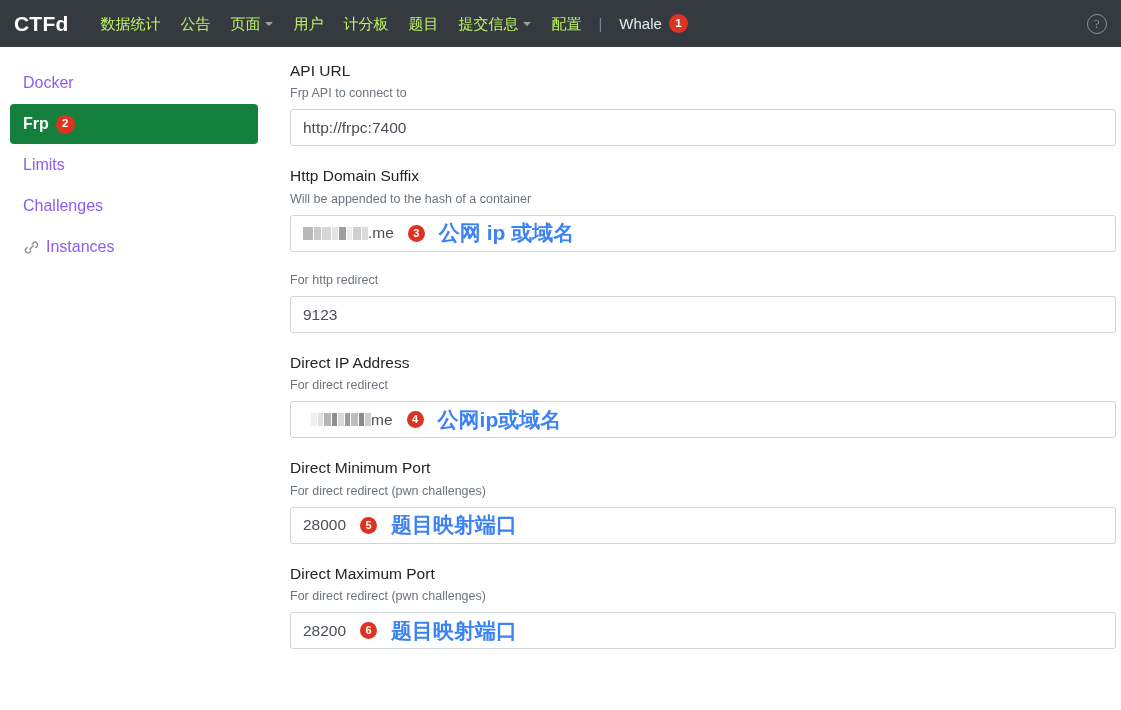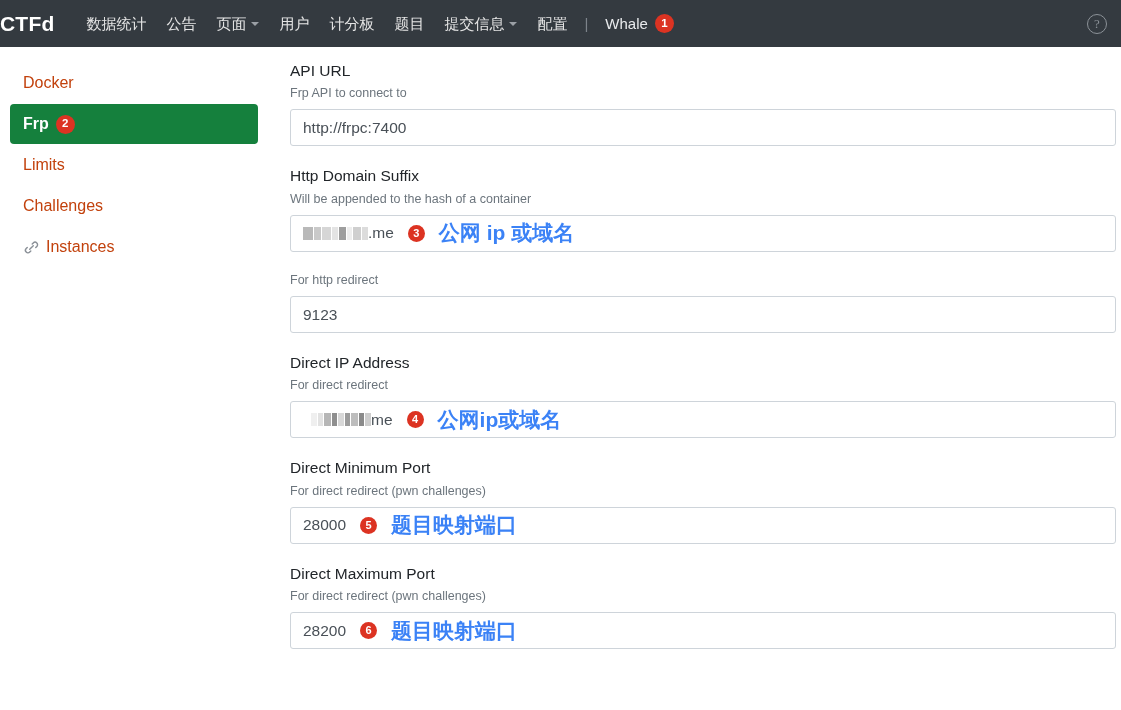--- a/index.html
+++ b/index.html
@@ -10,35 +10,35 @@
     font-family: "Liberation Sans", sans-serif;
     overflow: hidden;
   }
 
   
   .navbar {
     height: 47px;
     background: #343a40;
     display: flex;
     align-items: center;
-    padding: 0 16px 0 0;
+    padding: 0 16px 0 14px;
     position: relative;
   }
   .brand {
     color: #ffffff;
     font-size: 21px;
     font-weight: bold;
     letter-spacing: .2px;
     margin-right: 22px;
     cursor: pointer;
     white-space: nowrap;
   }
   .nav-items { display: flex; align-items: center; }
   .nav-item {
-    color: #e5e5e5;
+    color: #bef264;
     font-size: 15px;
     padding: 0 10px;
     cursor: pointer;
     white-space: nowrap;
     display: flex;
     align-items: center;
     line-height: 1;
   }
   .nav-item.sep { color: #7d838a; cursor: default; padding: 0 7px; }
   .nav-item.bright { color: #e8eaec; }
@@ -90,21 +90,21 @@
     flex: 0 0 268px;
     padding: 16px 0 0 0;
     background: #fff;
   }
   .side-item {
     display: flex;
     align-items: center;
     height: 40px;
     margin: 0 1px 1px 1px;
     padding: 0 14px 0 22px;
-    color: #c2410c;
+    color: #8b5cf6;
     font-size: 16px;
     cursor: pointer;
     border-radius: 4px;
   }
   .side-item.active {
     background: #15803d;
     color: #ffffff;
     font-weight: bold;
     margin-left: 10px;
     margin-right: 10px;

